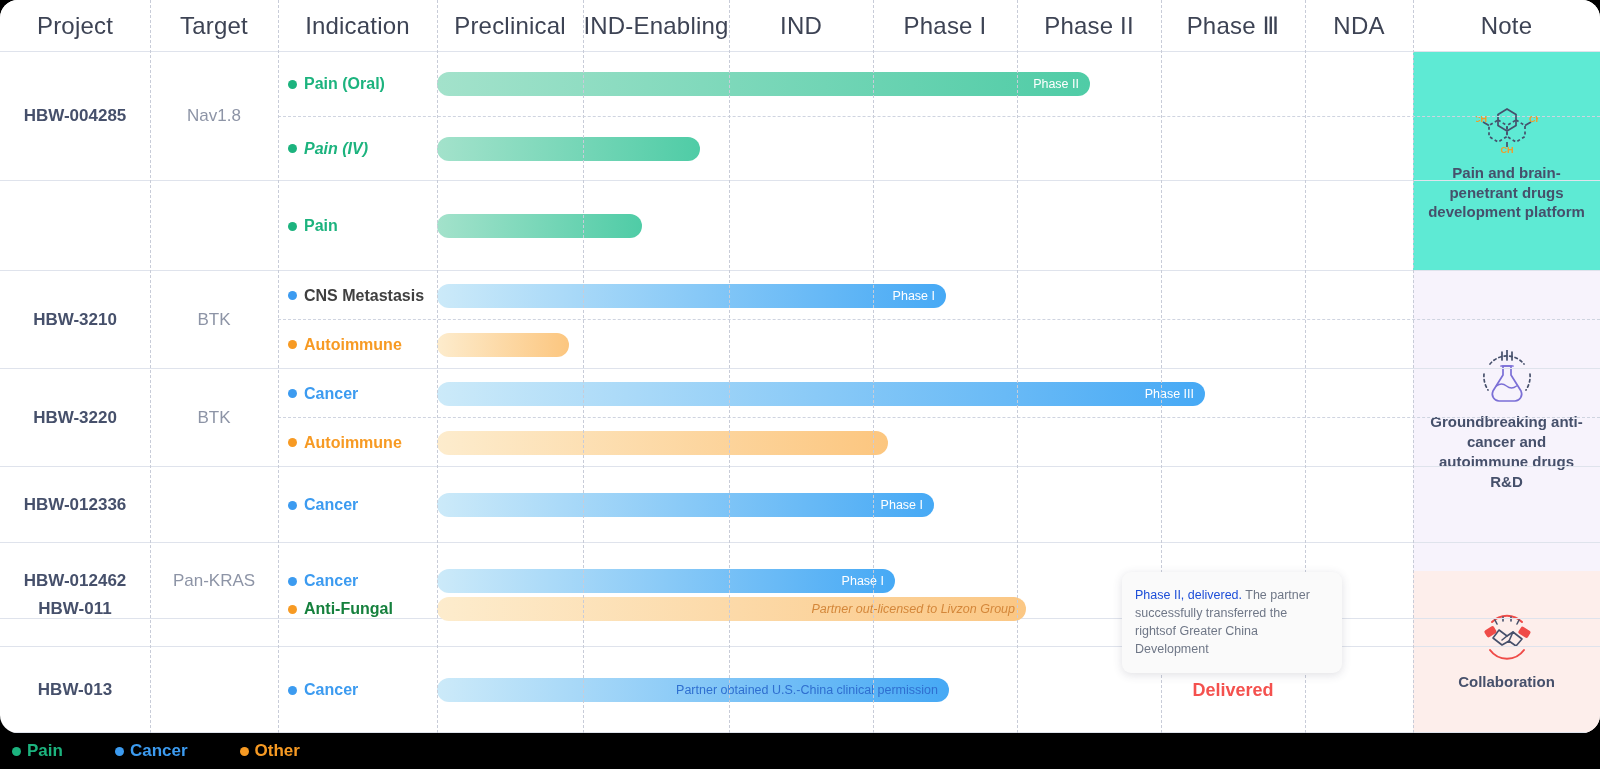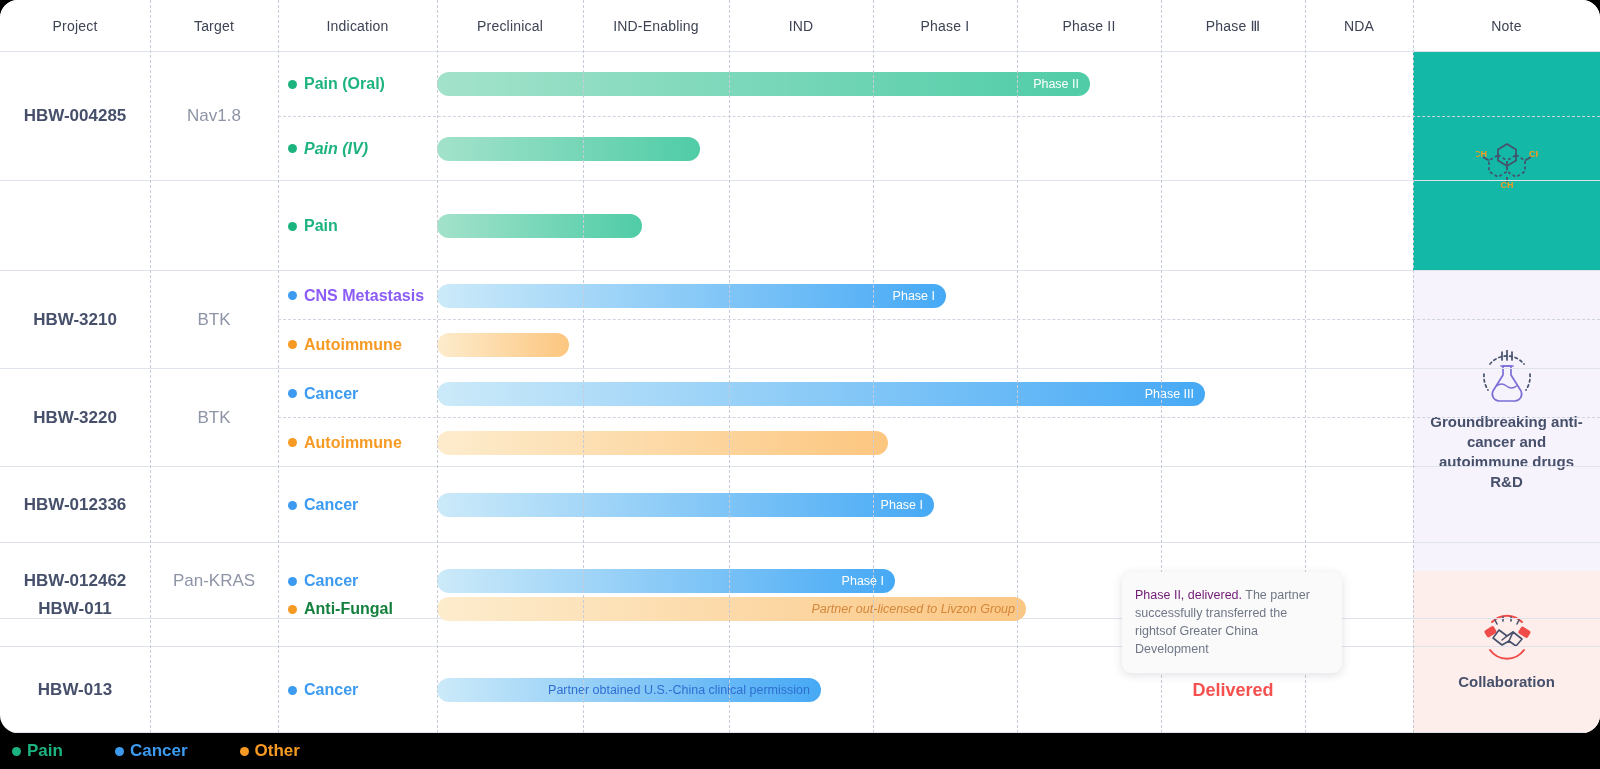--- a/index.html
+++ b/index.html
@@ -19,21 +19,21 @@
 
   
   .header {
     position: absolute; left: 0; top: 0; width: 1600px; height: 52px;
     background: #ffffff;
     border-bottom: 1px solid #dfe3ec;
   }
   .hcell {
     position: absolute; top: 0; height: 52px;
     display: flex; align-items: center; justify-content: center;
-    font-size: 14px; color: #3d4354; font-weight: 400;
+    font-size: 24px; color: #3d4354; font-weight: 400;
     letter-spacing: .2px;
   }
 
   
   .vrule {
     position: absolute; top: 0; width: 0px; height: 733px;
     border-left: 1px dashed #c8ccd8;
     z-index: 3; pointer-events: none;
   }
 
@@ -102,55 +102,56 @@
 
   
   .tooltip {
     position: absolute; left: 1122px; top: 572px;
     width: 220px; padding: 14px 14px 14px 13px;
     background: #fafafa; border-radius: 9px;
     box-shadow: 0 2px 10px rgba(60,60,90,.16);
     z-index: 8;
     font-size: 12.5px; line-height: 1.45; color: #6f7787;
   }
-  .tooltip .tt-red { color: #701a75; }
+  .tooltip .tt-red { color: #1d4ed8; }
 
   
   .legend {
     position: absolute; left: 0; top: 733px; width: 1600px; height: 36px;
     display: flex; align-items: center; gap: 52px; padding-left: 6px;
     background: #000;
   }
   .legend-item { display: flex; align-items: center; gap: 6px; font-size: 17px; font-weight: bold; }
 
   svg { display: block; }
 </style>
 </head>
 <body>
 
 <div class="card">
 
   <div id="note-bands">
-      <div class="noteband" style="top: 52px; height: 219px; background: #14b8a6;">
+      <div class="noteband" style="top: 52px; height: 219px; background: #5eead4;">
         <div class="nb-inner">
       <span>
             <svg width="62" height="52" viewBox="0 0 62 52">
     <g fill="none" stroke="#46506b" stroke-width="1.7">
       <polygon points="31,8 40,13.5 40,24.5 31,30 22,24.5 22,13.5"></polygon>
       <polygon points="40,19 49,24.5 49,35.5 40,41 31,35.5 31,24.5" stroke-dasharray="3 2.5"></polygon>
       <polygon points="22,19 31,24.5 31,35.5 22,41 13,35.5 13,24.5" stroke-dasharray="3 2.5"></polygon>
       <line x1="13" y1="24.5" x2="7" y2="21"></line>
       <line x1="49" y1="24.5" x2="55" y2="21"></line>
       <line x1="31" y1="41" x2="31" y2="46"></line>
     </g>
     <text x="2" y="21" font-family="Liberation Sans, sans-serif" font-size="9" font-weight="bold" fill="#f79a23" text-anchor="end" transform="translate(9,0)">CH</text>
     <text x="53" y="21" font-family="Liberation Sans, sans-serif" font-size="9" font-weight="bold" fill="#f79a23">CH</text>
     <text x="31" y="52" font-family="Liberation Sans, sans-serif" font-size="9" font-weight="bold" fill="#f79a23" text-anchor="middle">CH</text>
   </svg>
           </span>
+      <div class="note-title">Pain and brain-penetrant drugs development platform</div>
     </div>
       </div>
       <div class="noteband" style="top: 271px; height: 300px; background: rgb(247, 243, 252);">
         <div class="nb-inner">
       <span>
             <svg width="58" height="52" viewBox="0 0 58 52">
     <g fill="none" stroke="#7b6fd6" stroke-width="1.7" stroke-linecap="round">
       <path d="M25 16 L25 25 L15 41 a7 7 0 0 0 6 10 L37 51 a7 7 0 0 0 6 -10 L33 25 L33 16 Z"></path>
       <line x1="23" y1="16" x2="35" y2="16"></line>
       <path d="M18.5 36 q5 -4 10 0 q5 4 10 0" stroke-width="1.4"></path>
@@ -242,21 +243,21 @@
           </div>
           <div class="bar" style="left: 437px; width: 205px; background: linear-gradient(to right, rgb(163, 226, 203), rgb(79, 204, 166));">
             <span class="bar-label"></span>
           </div>
         </div>
       </div>
       <div class="row" style="top: 271px; height: 98px;">
         <div class="cell-project">HBW-3210</div>
         <div class="cell-target">BTK</div>
         <div class="subrow dashed-sep" style="top: 0px; height: 49px;">
-          <div class="indication" style="color: #8b5cf6;">
+          <div class="indication" style="color: #404040;">
             <span class="dot" style="background:#3c9bf0"></span>
             <span>CNS Metastasis</span>
           </div>
           <div class="bar" style="left: 437px; width: 509px; background: linear-gradient(to right, rgb(204, 234, 249), rgb(70, 169, 245));">
             <span class="bar-label">Phase I</span>
           </div>
         </div>
         <div class="subrow" style="top: 49px; height: 49px;">
           <div class="indication" style="color: rgb(247, 154, 35);">
             <span class="dot" style="background:#f79a23"></span>
@@ -328,21 +329,21 @@
         </div>
       </div>
       <div class="row" style="top: 647px; height: 86px;">
         <div class="cell-project">HBW-013</div>
         <div class="cell-target"></div>
         <div class="subrow" style="top: 0px; height: 86px;">
           <div class="indication" style="color: rgb(60, 155, 240);">
             <span class="dot" style="background:#3c9bf0"></span>
             <span>Cancer</span>
           </div>
-          <div class="bar" style="left: 437px; width: 384px; background: linear-gradient(to right, rgb(204, 234, 249), rgb(70, 169, 245));">
+          <div class="bar" style="left: 437px; width: 512px; background: linear-gradient(to right, rgb(204, 234, 249), rgb(70, 169, 245));">
             <span class="bar-label dark-blue">Partner obtained U.S.-China clinical permission</span>
           </div>
           <div class="delivered-tag">Delivered</div>
         </div>
       </div>
     </div>
 
   <div id="vrules">
       <div class="vrule" style="left: 150px;"></div>
       <div class="vrule" style="left: 278px;"></div>

